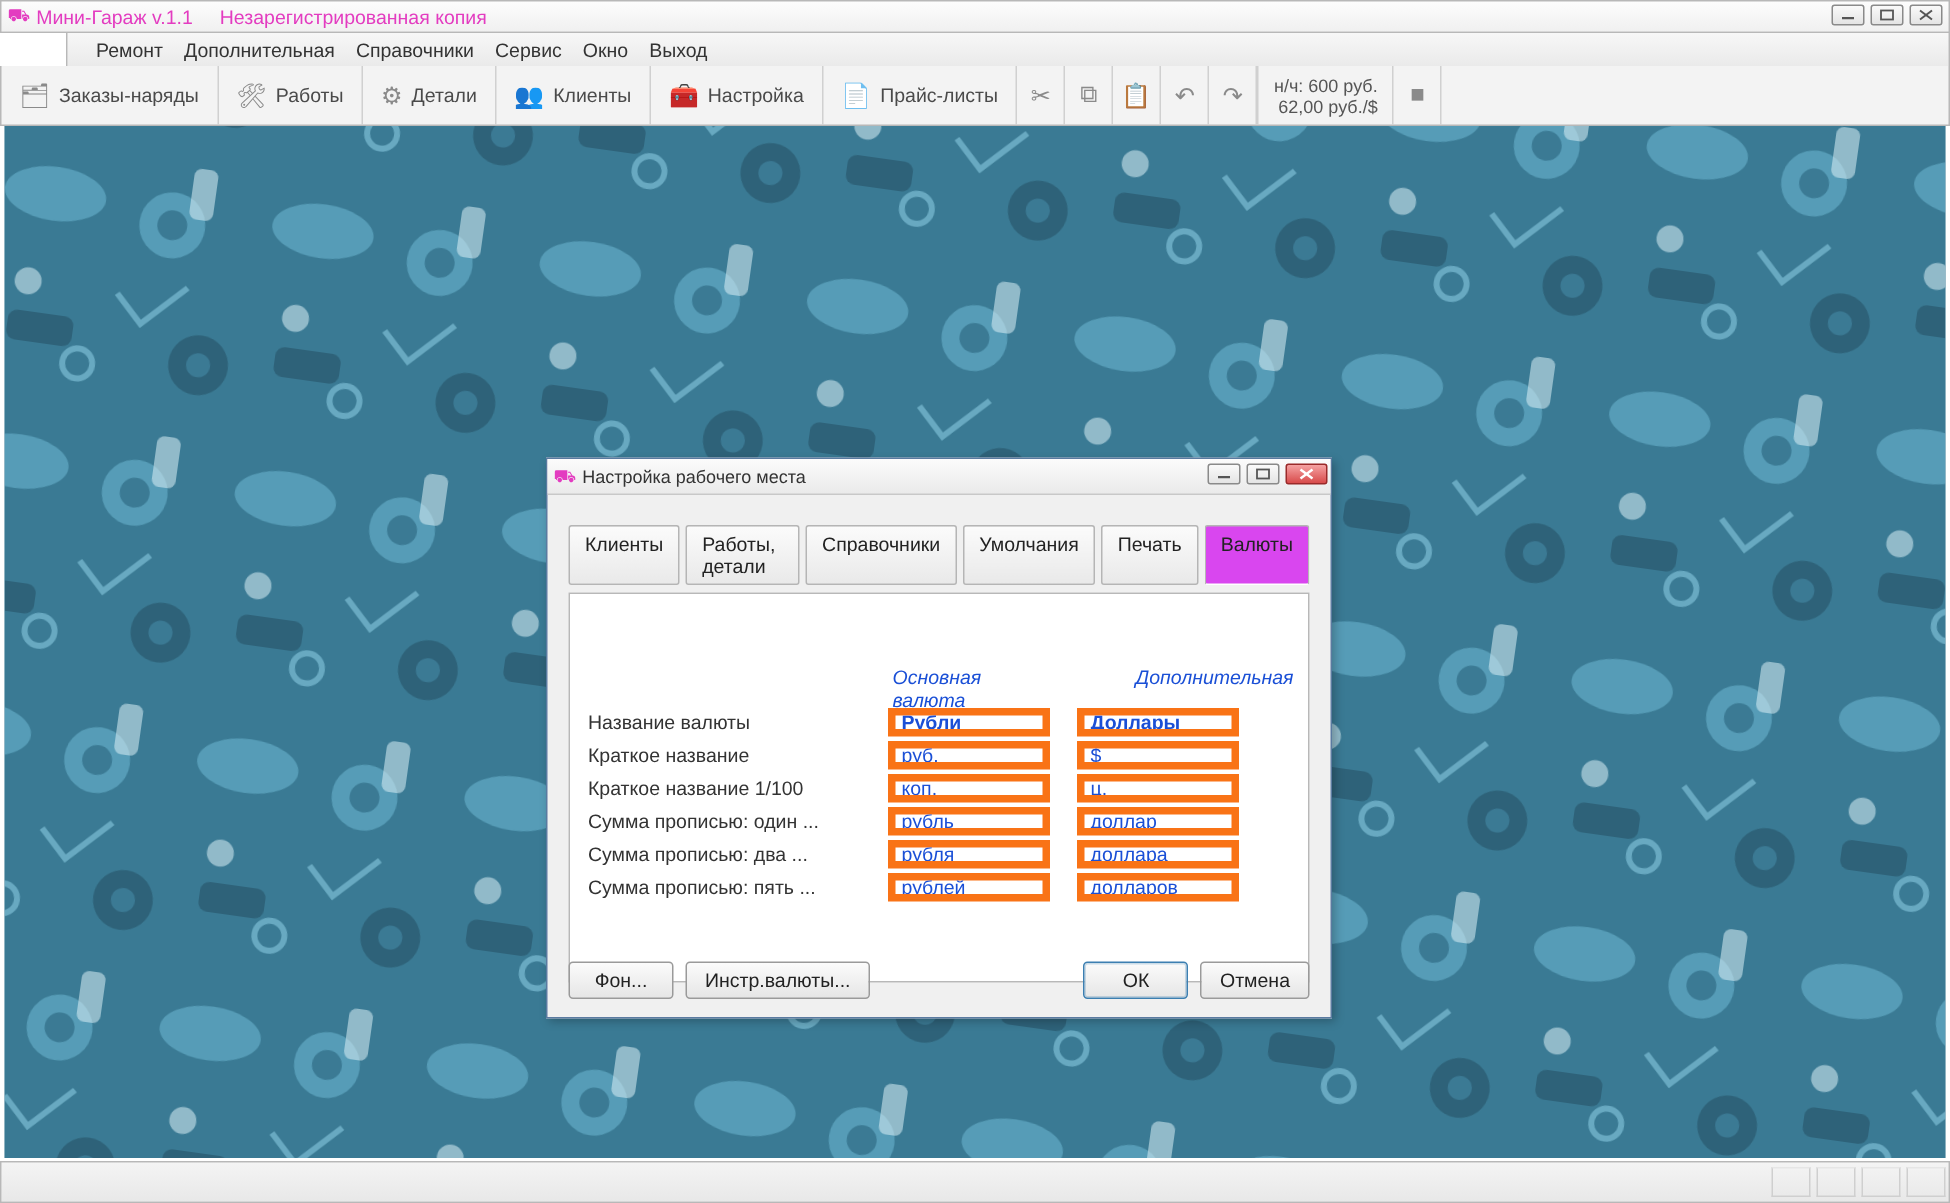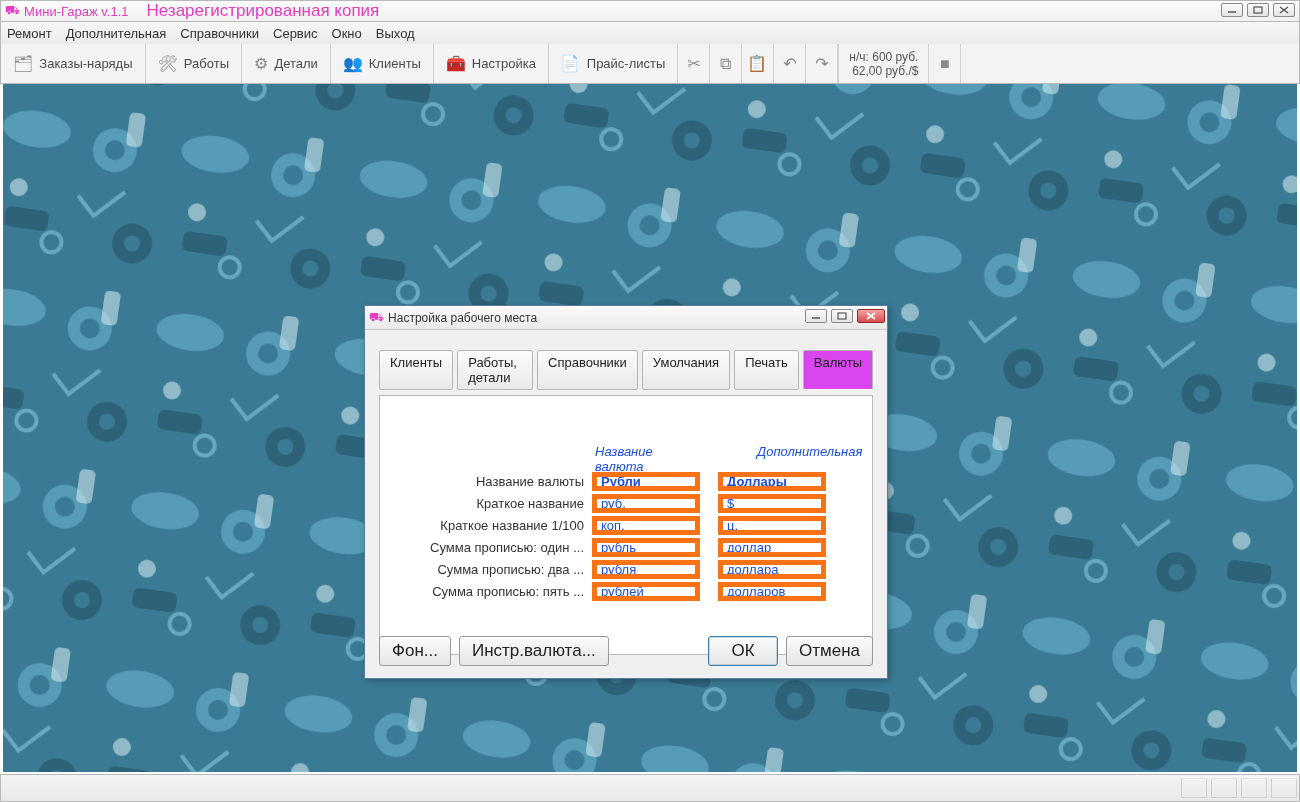--- a/index.html
+++ b/index.html
@@ -16,40 +16,41 @@
     height: 22px;
     background: linear-gradient(#fdfdfd, #f0f0f0);
     border: 1px solid #b8b8b8;
     display: flex;
     align-items: center;
     padding: 0 4px;
     position: relative;
   }
   .titlebar .app-icon { color: #e33cc0; font-size: 12px; margin-right: 4px; }
   .titlebar .title { color: #e33cc0; font-size: 13px; }
-  .titlebar .subtitle { color: #e33cc0; font-size: 17px; margin-left: 18px; }
+  .titlebar .subtitle { color: #e33cc0; font-size: 13px; margin-left: 18px; }
   .win-controls { position: absolute; right: 4px; top: 2px; display: flex; gap: 4px; }
   .win-btn {
     width: 22px; height: 14px;
     border: 1px solid #8a8a8a;
     border-radius: 2px;
     background: linear-gradient(#fafafa, #e4e4e4);
     display: flex; align-items: center; justify-content: center;
     font-size: 9px; color: #555;
   }
   .menubar {
     height: 22px;
     background: linear-gradient(#f7f7f7, #eaeaea);
     border-left: 1px solid #b8b8b8;
     border-right: 1px solid #b8b8b8;
     display: flex;
     align-items: center;
-    padding: 0 6px;
+    padding: 0 19px;
     gap: 14px;
     color: #333;
+    margin-left: 44px;
   }
   .menubar span { cursor: default; }
   .toolbar {
     height: 40px;
     background: #f3f3f3;
     border: 1px solid #b8b8b8;
     border-top: none;
     display: flex;
     align-items: stretch;
   }
@@ -118,41 +119,41 @@
     border:1px solid #b8b8b8;
     background:#fff;
     height: 260px;
     margin-top:-1px;
     padding: 40px 12px 10px 12px;
     position:relative;
   }
   .col-headers { display:flex; position:absolute; top:48px; left:215px; gap:54px; font-style:italic; color:#1a4fd6; }
   .col-headers span { width:108px; text-align:left; }
   .form-row { display:flex; align-items:center; height:22px; }
-  .form-row .lbl { width:200px; text-align:right; padding-right:8px; color:#333; white-space:nowrap; }
+  .form-row .lbl { width:200px; text-align:left; padding-right:8px; color:#333; white-space:nowrap; }
   .form-row input {
     width:108px; height:19px;
     border:5px solid #f97316;
     padding:0 4px;
     color:#1a4fd6;
     font-family:inherit; font-size:13px;
     margin-right:18px;
   }
   .form-row input.bold { font-weight:bold; }
   .dlg-footer {
     position:absolute; left:14px; right:14px; bottom:12px;
     display:flex; gap:8px; align-items:center;
   }
   .btn {
     padding: 4px 12px;
     min-width:70px;
     background: linear-gradient(#fbfbfb,#e6e6e6);
     border:1px solid #9a9a9a;
     border-radius:3px;
-    font-size:17px;
+    font-size:13px;
     color:#222;
   }
   .btn.primary { border:1px solid #3c7fb1; box-shadow: 0 0 0 1px rgba(60,127,177,0.25) inset; }
   .spacer { flex:1; }
 </style>
 </head>
 <body>
 
 <div class="titlebar">
   <span class="app-icon">⛟</span>
@@ -291,21 +292,21 @@
       <div class="tabs">
         <div class="tab">Клиенты</div>
         <div class="tab">Работы, детали</div>
         <div class="tab">Справочники</div>
         <div class="tab">Умолчания</div>
         <div class="tab">Печать</div>
         <div class="tab active">Валюты</div>
       </div>
       <div class="tab-panel">
         <div class="col-headers">
-          <span>Название валюта</span>
+          <span>Основная валюта</span>
           <span>Дополнительная</span>
         </div>
         <div style="height:34px"></div>
         <div id="rows-container">
             <div class="form-row">
               <div class="lbl">Название валюты</div>
               <input class="bold" value="Рубли" style="">
               <input class="bold" value="Доллары" style="">
             </div>
             <div class="form-row">
@@ -330,21 +331,21 @@
             </div>
             <div class="form-row">
               <div class="lbl">Сумма прописью: пять ...</div>
               <input value="рублей" style="">
               <input value="долларов" style="">
             </div>
           </div>
       </div>
       <div class="dlg-footer">
         <button class="btn">Фон...</button>
-        <button class="btn">Инстр.валюта...</button>
+        <button class="btn">Инстр.валюты...</button>
         <div class="spacer"></div>
         <button class="btn primary">ОК</button>
         <button class="btn">Отмена</button>
       </div>
     </div>
   </div>
 </div>
 
 <div class="statusbar">
   <div class="status-grip">

